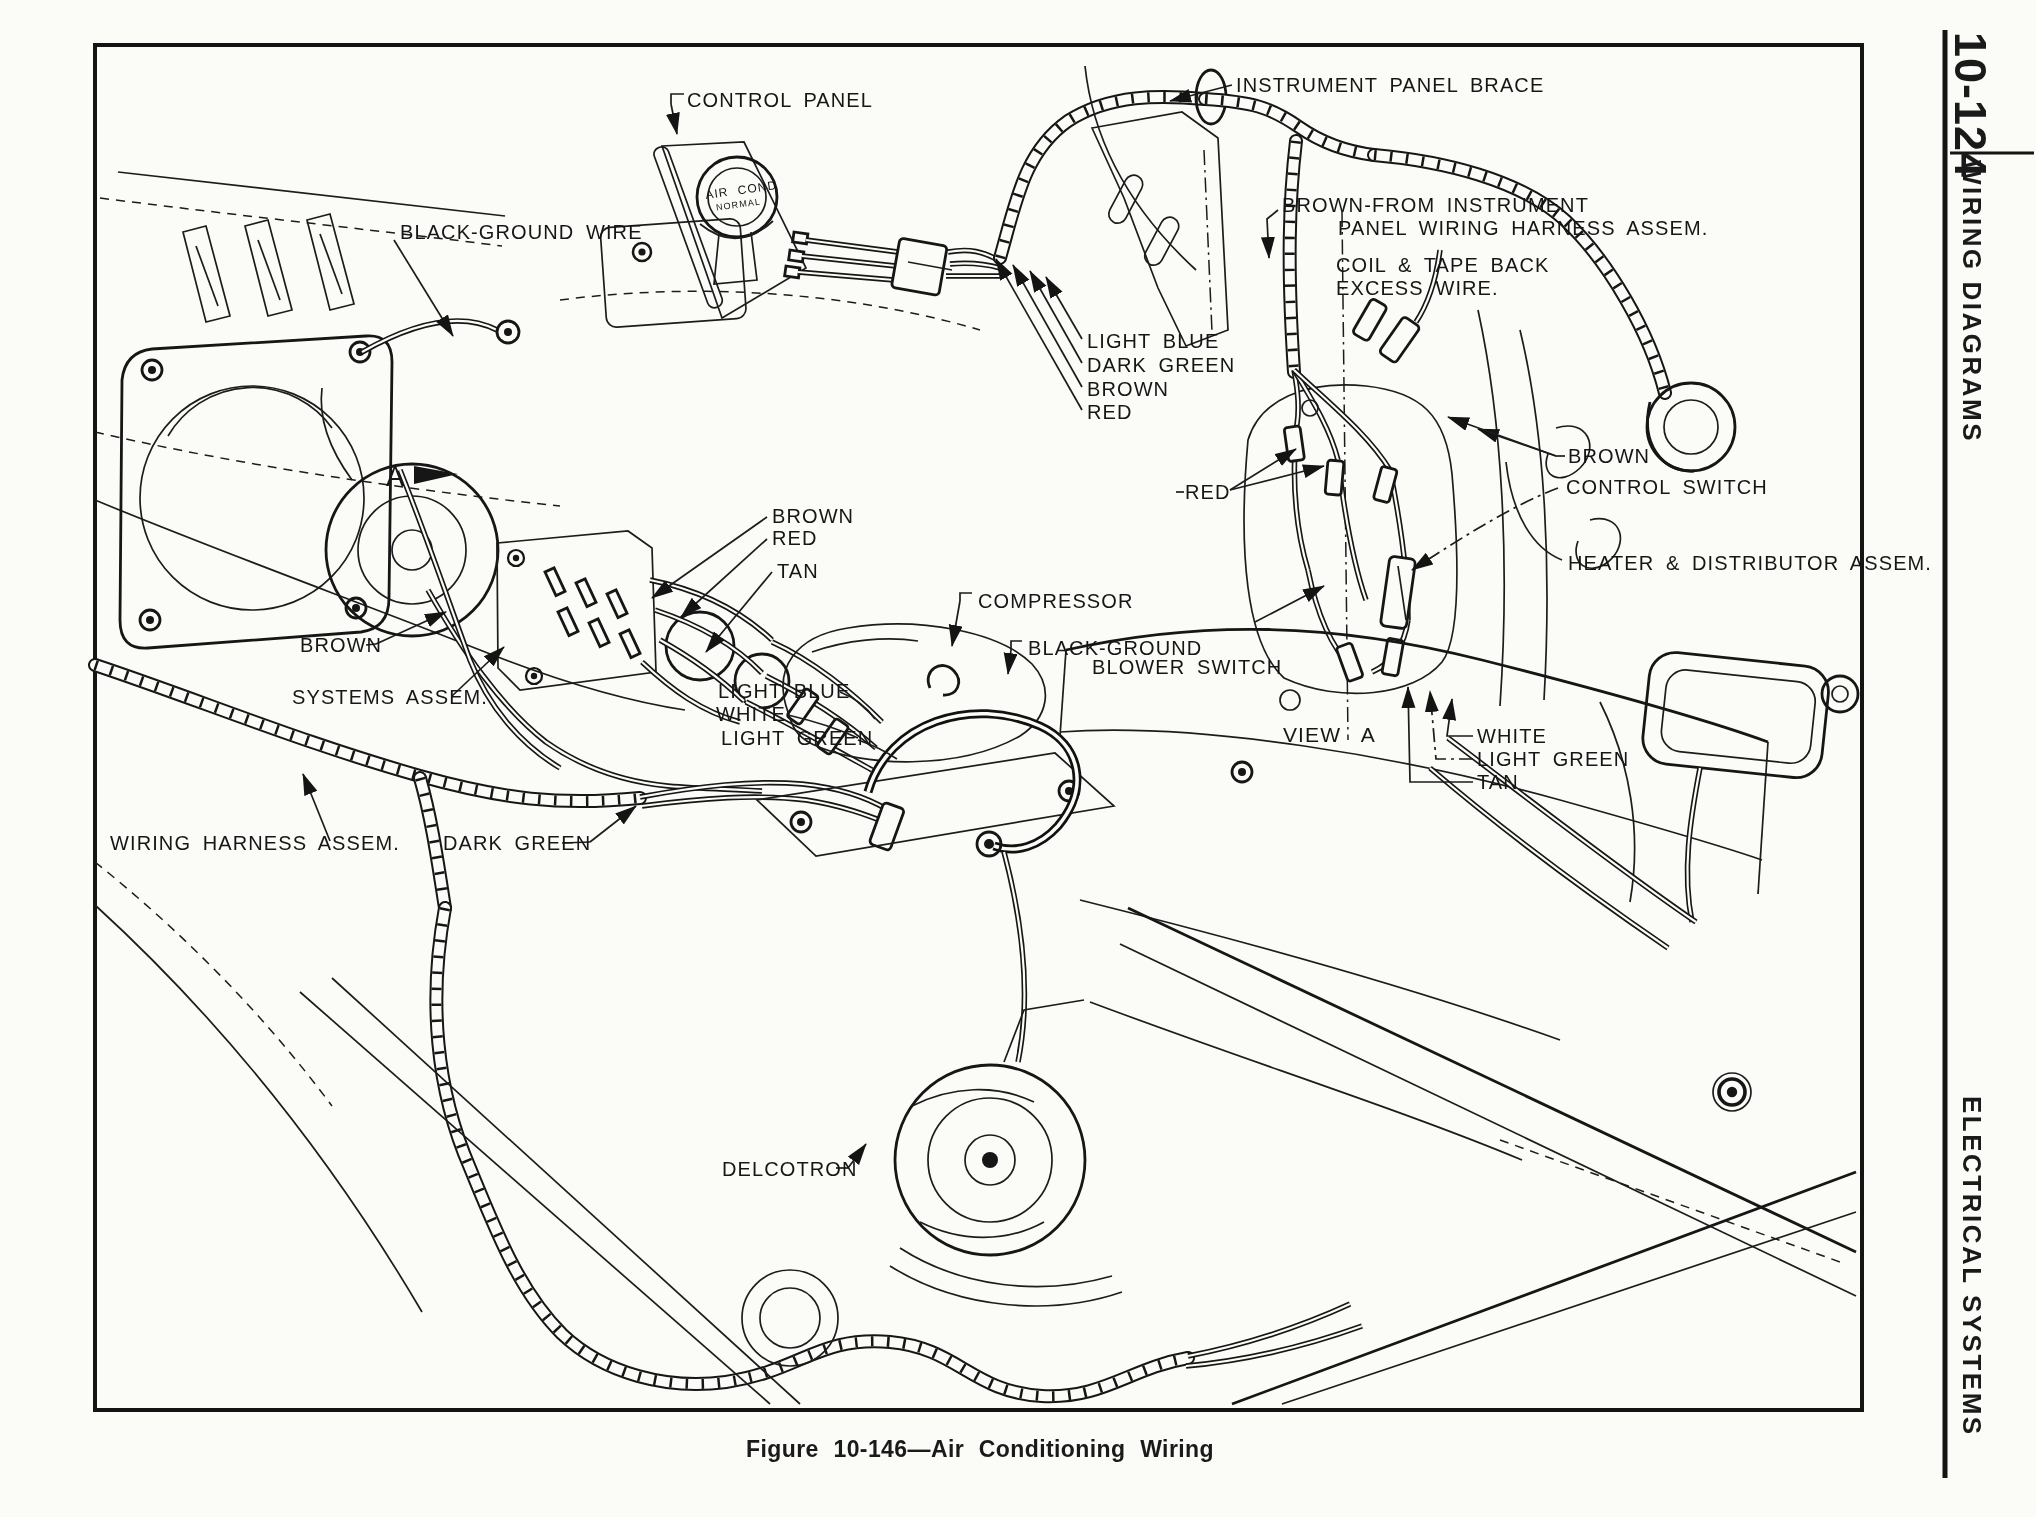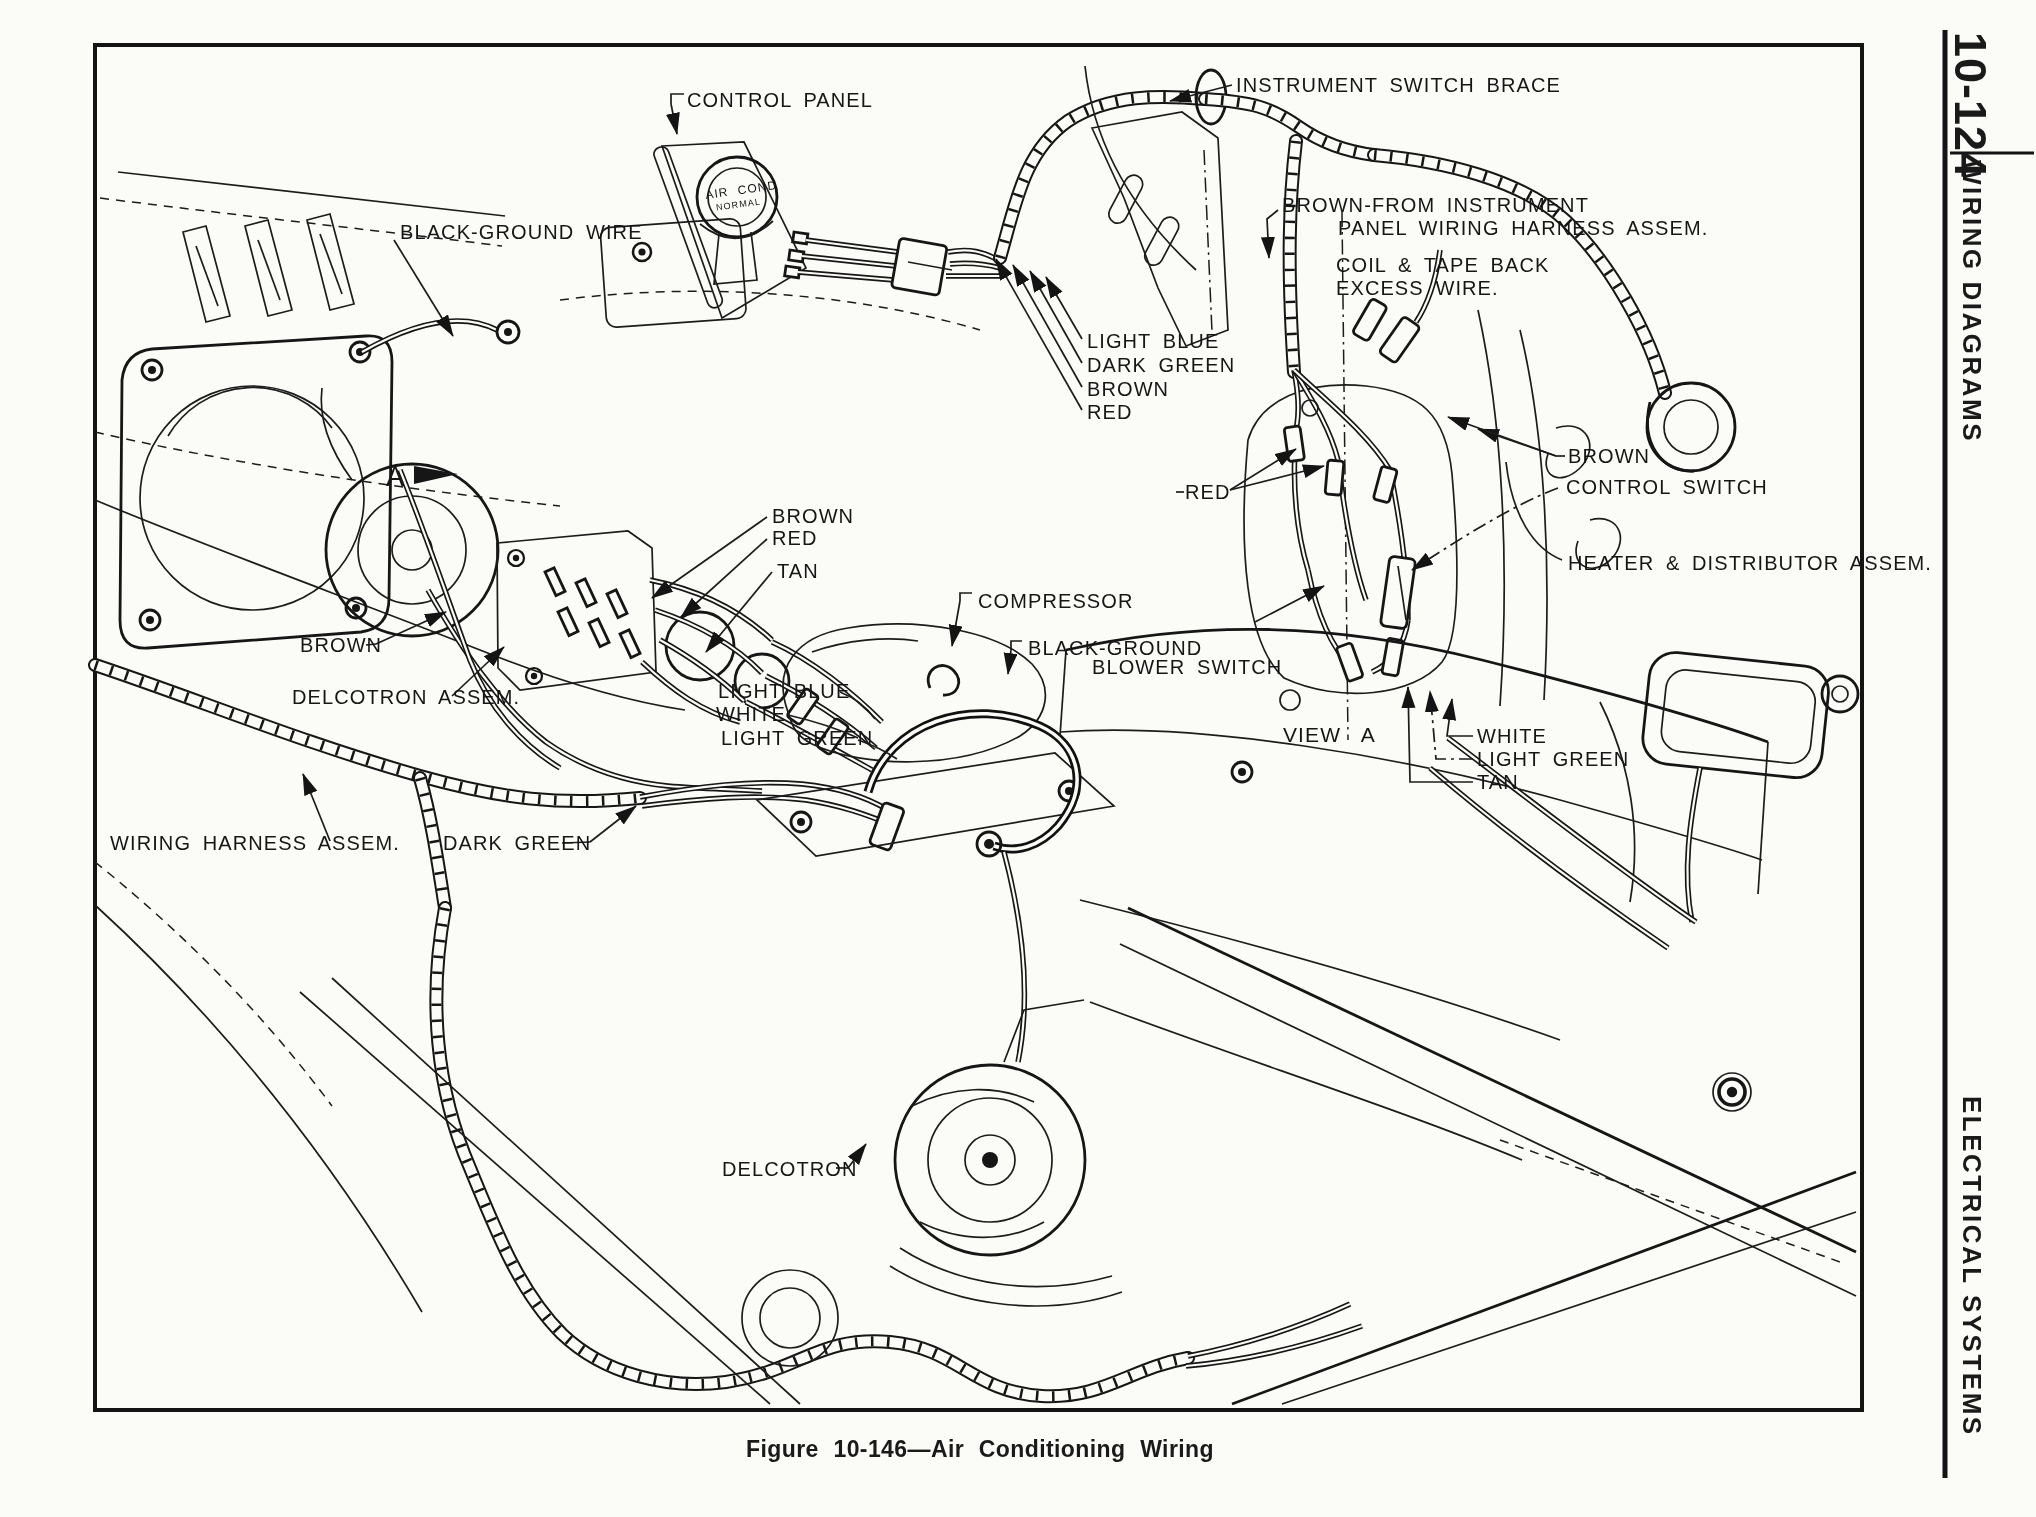--- a/index.html
+++ b/index.html
@@ -350,36 +350,36 @@
     <path class="ld" marker-end="url(#ah)" d="M 330 841 L 303 774"></path>
     <path class="ldn" d="M 562 843 L 590 842"></path>
     <path class="ld" marker-end="url(#ah)" d="M 590 842 L 636 806"></path>
     <path class="ldn" d="M 836 1168 L 848 1168"></path>
     <path class="ld" marker-end="url(#ah)" d="M 848 1168 L 866 1144"></path>
   </g>
 </svg>
 
 <div id="labels">
     <div class="lbl" style="left: 687px; top: 100px;">CONTROL PANEL</div>
-    <div class="lbl" style="left: 1236px; top: 85px;">INSTRUMENT SWITCH BRACE</div>
+    <div class="lbl" style="left: 1236px; top: 85px;">INSTRUMENT PANEL BRACE</div>
     <div class="lbl" style="left: 400px; top: 232px;">BLACK-GROUND WIRE</div>
     <div class="lbl" style="left: 1282px; top: 205px;">BROWN-FROM INSTRUMENT</div>
     <div class="lbl" style="left: 1338px; top: 228px;">PANEL WIRING HARNESS ASSEM.</div>
     <div class="lbl" style="left: 1336px; top: 253px; margin-top: 12px;">COIL &amp; TAPE BACK</div>
     <div class="lbl" style="left: 1336px; top: 288px;">EXCESS WIRE.</div>
     <div class="lbl" style="left: 1087px; top: 341px;">LIGHT BLUE</div>
     <div class="lbl" style="left: 1087px; top: 365px;">DARK GREEN</div>
     <div class="lbl" style="left: 1087px; top: 389px;">BROWN</div>
     <div class="lbl" style="left: 1087px; top: 412px;">RED</div>
     <div class="lbl" style="left: 1185px; top: 492px;">RED</div>
     <div class="lbl" style="left: 1568px; top: 456px;">BROWN</div>
     <div class="lbl" style="left: 1566px; top: 487px;">CONTROL SWITCH</div>
     <div class="lbl" style="left: 1568px; top: 563px;">HEATER &amp; DISTRIBUTOR ASSEM.</div>
     <div class="lbl" style="left: 300px; top: 645px;">BROWN</div>
-    <div class="lbl" style="left: 292px; top: 697px;">DELCOTRON ASSEM.</div>
+    <div class="lbl" style="left: 292px; top: 697px;">SYSTEMS ASSEM.</div>
     <div class="lbl" style="left: 772px; top: 516px;">BROWN</div>
     <div class="lbl" style="left: 772px; top: 538px;">RED</div>
     <div class="lbl" style="left: 777px; top: 571px;">TAN</div>
     <div class="lbl" style="left: 718px; top: 691px;">LIGHT BLUE</div>
     <div class="lbl" style="left: 716px; top: 714px;">WHITE</div>
     <div class="lbl" style="left: 721px; top: 738px;">LIGHT GREEN</div>
     <div class="lbl" style="left: 978px; top: 601px;">COMPRESSOR</div>
     <div class="lbl" style="left: 1092px; top: 623px; margin-top: 44px;">BLOWER SWITCH</div>
     <div class="lbl" style="left: 1028px; top: 648px;">BLACK-GROUND</div>
     <div class="lbl" style="left: 1283px; top: 734px; font-size: 21px; word-spacing: 14px;">VIEW A</div>

